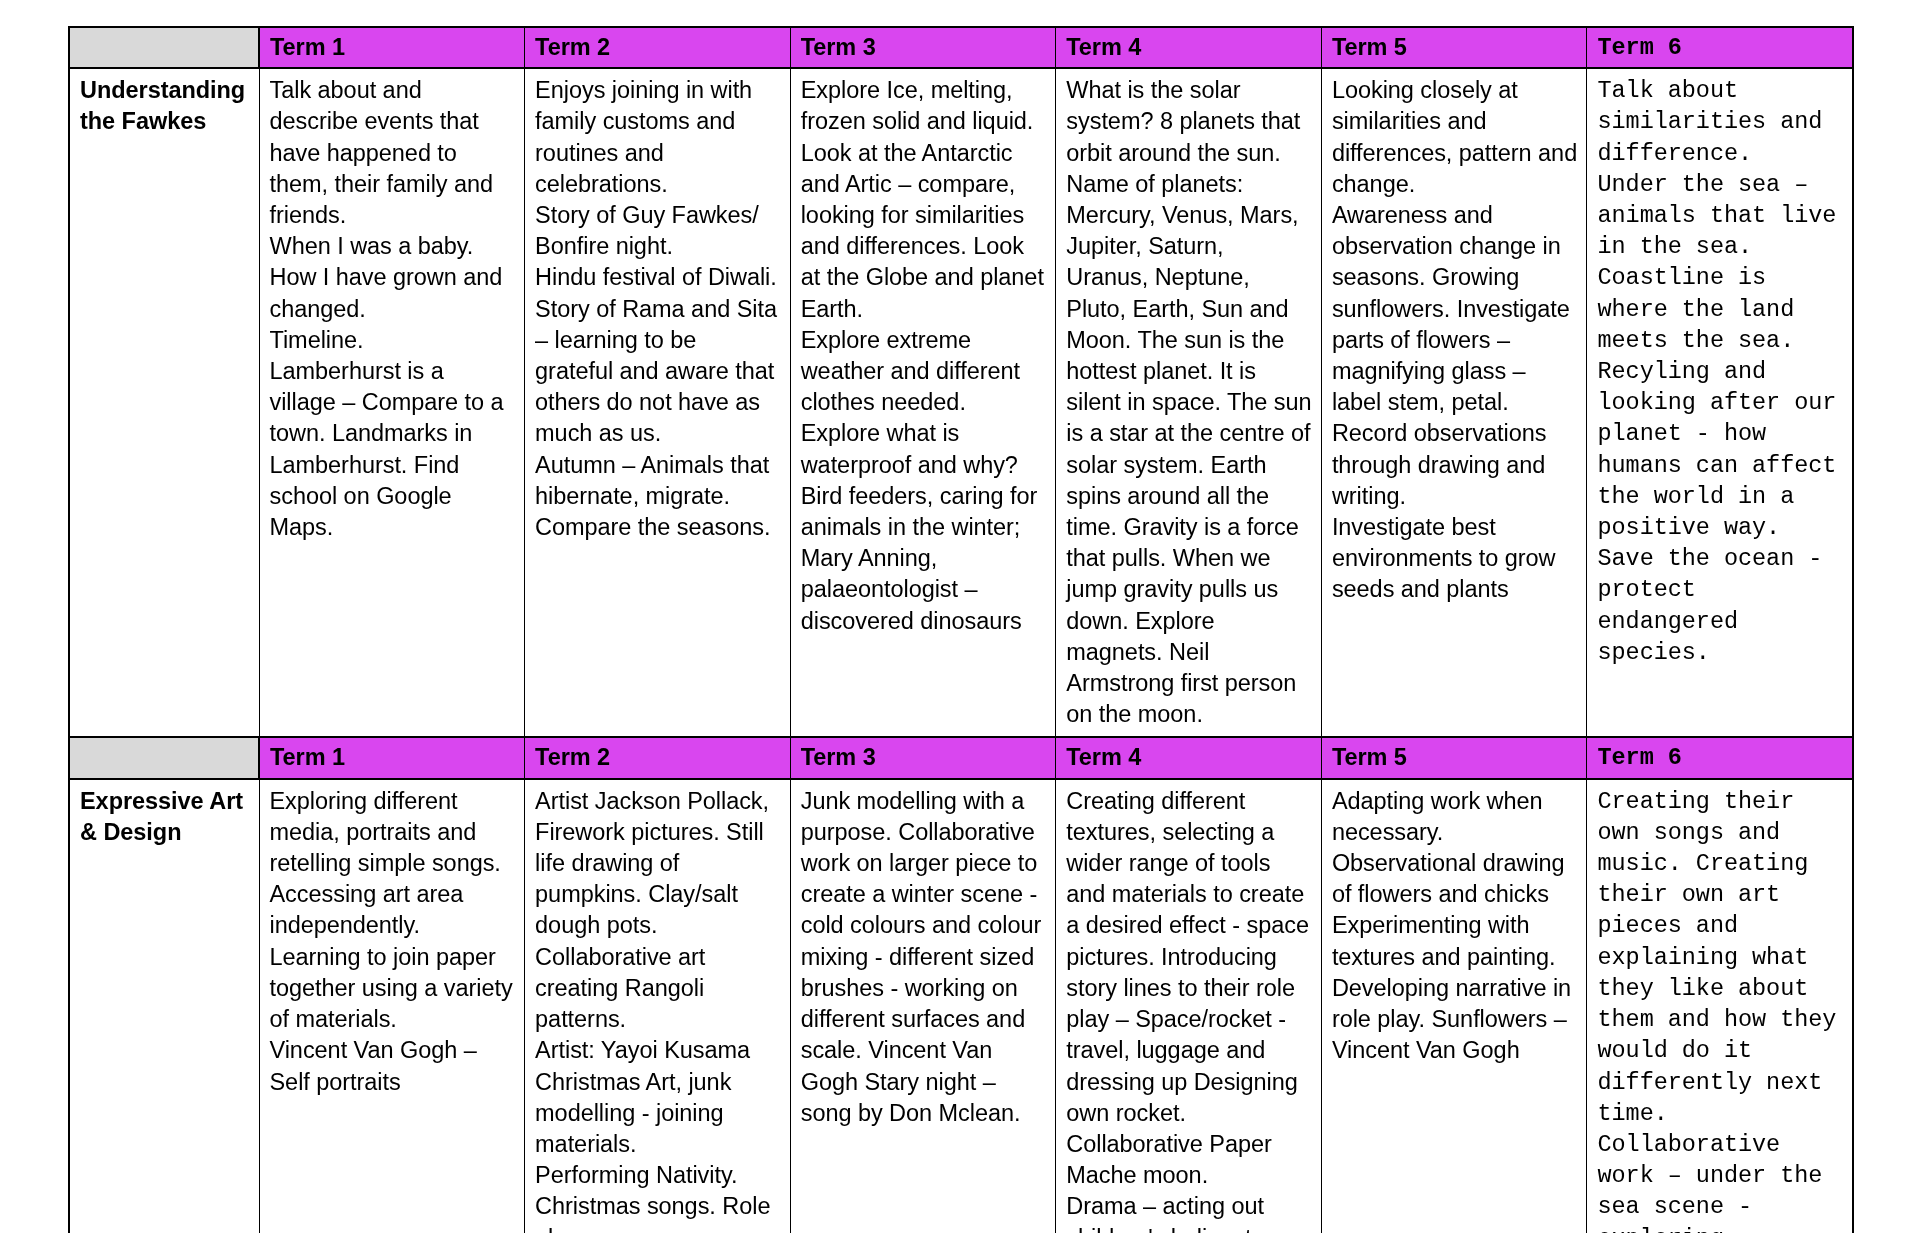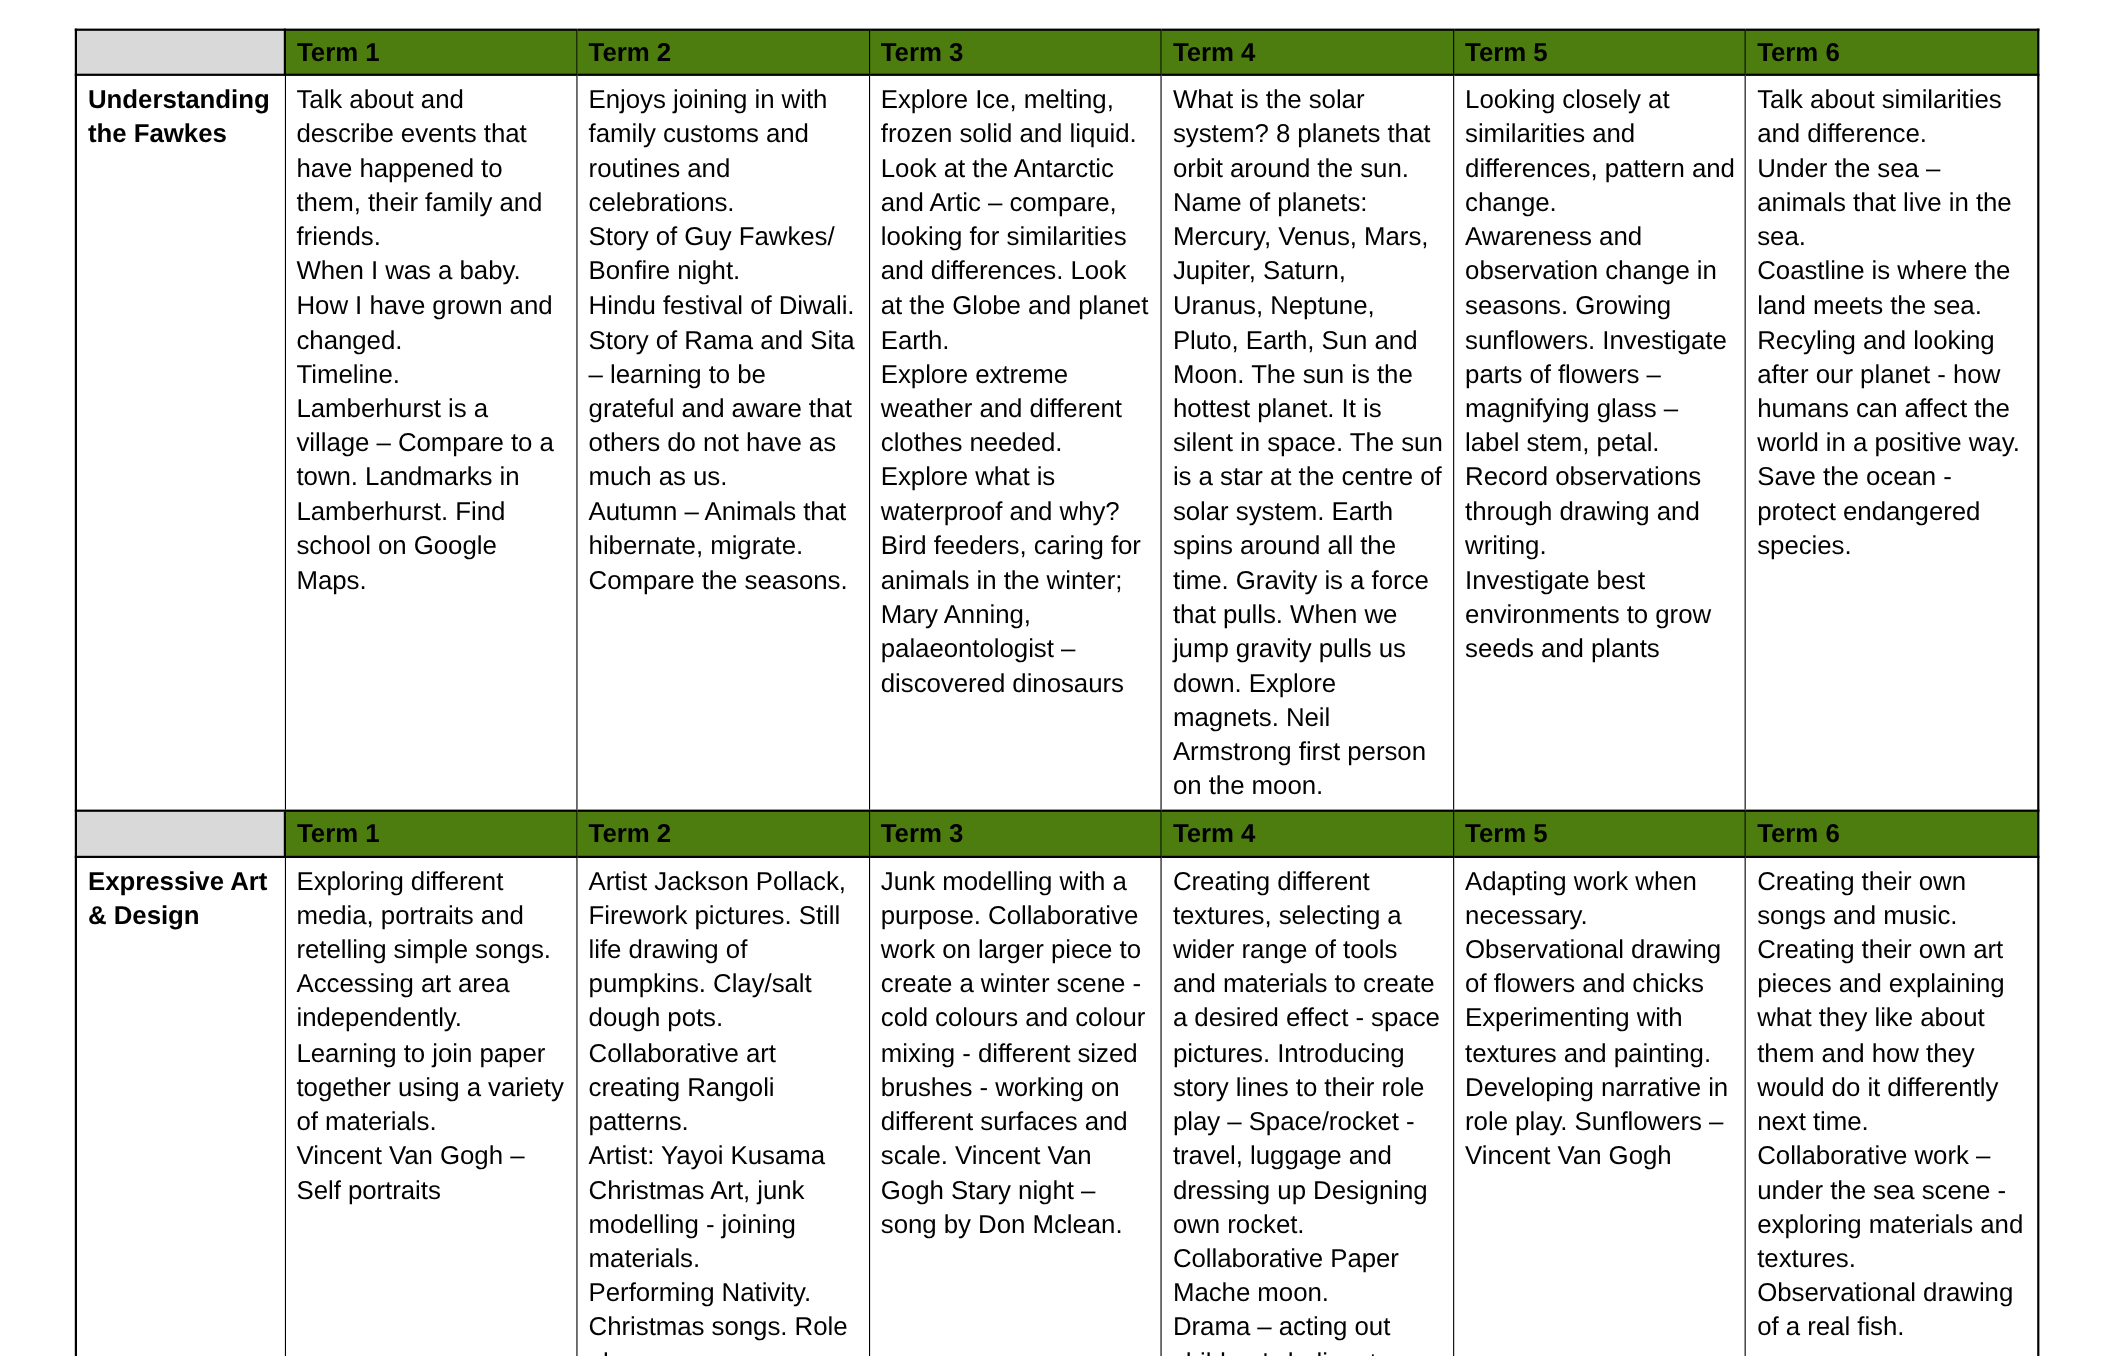--- a/index.html
+++ b/index.html
@@ -34,21 +34,21 @@
     font-size: 23.5px;
     line-height: 31.2px;
     letter-spacing: -0.05px;
   }
   
   col.c-subject { width: 190px; }
   col.c-term    { width: 265.6px; }
 
   
   tr.term-header td {
-    background: #4d7c0f;
+    background: #d946ef;
     font-weight: bold;
     height: 41px;
     padding-top: 4px;
     padding-bottom: 4px;
     border-top: 2px solid #000000;
     border-bottom: 2px solid #000000;
   }
   tr.term-header td.subject-blank {
     background: #d9d9d9;
   }
@@ -61,21 +61,21 @@
     border-right: 2px solid #000000;
   }
   td.body-cell {
     white-space: pre-line;
   }
   tr.content-row td {
     border-bottom: 2px solid #000000;
   }
   
   table.curriculum tr td:first-child { border-left: 2px solid #000000; }
-  table.curriculum tr td:last-child  { border-right: 2px solid #000000; }
+  table.curriculum tr td:last-child  { border-right: 2px solid #000000; font-family: Liberation Mono, monospace; }
 </style>
 </head>
 <body>
 
 <div class="page">
 
   <table class="curriculum">
     <colgroup>
       <col class="c-subject">
       <col class="c-term">

